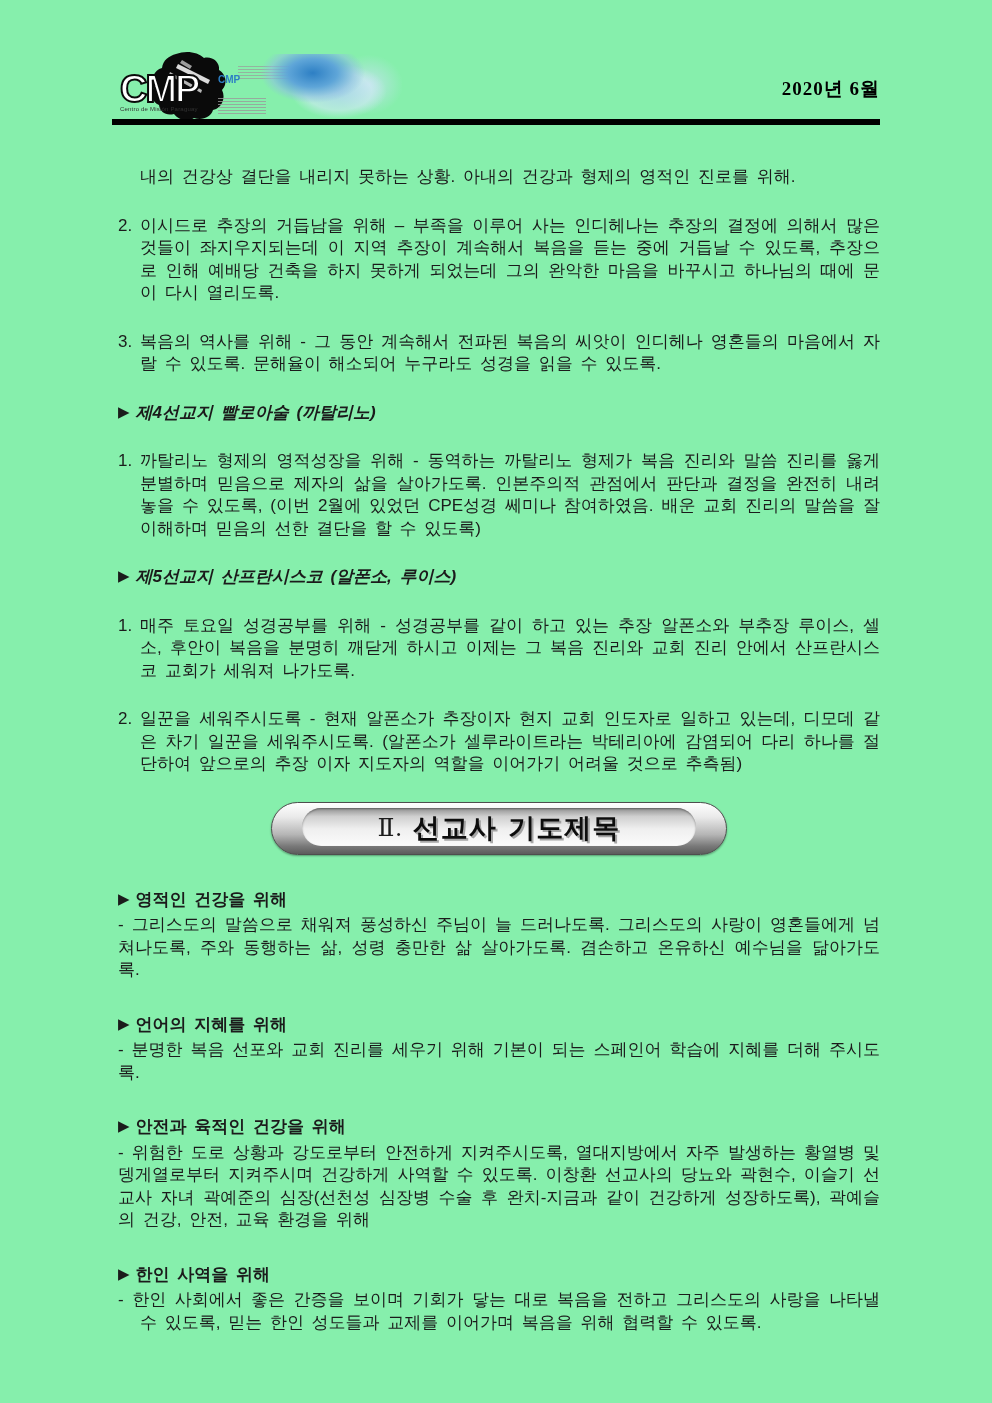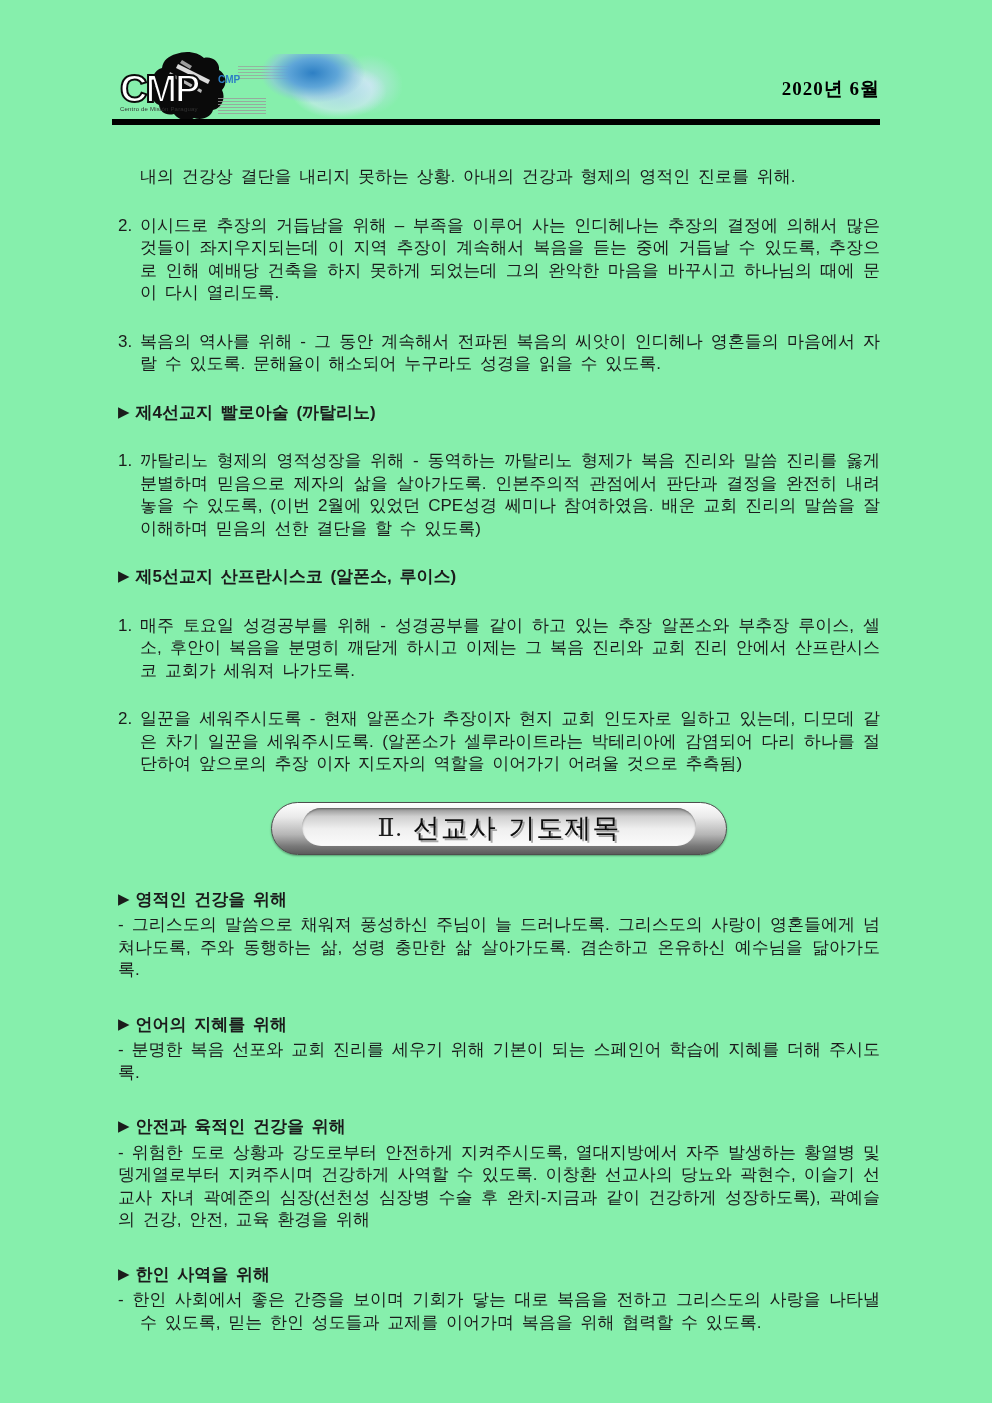--- a/index.html
+++ b/index.html
@@ -29,42 +29,42 @@
     font-size:19px; font-weight:bold; color:#000; letter-spacing:1px; }
   .rule { position:absolute; top:119px; left:112px; width:768px; height:6px; background:#000; }
   
   .doc-body { position:absolute; top:146px; left:118px; width:762px;
     font-size:17px; line-height:22.5px; text-align:justify; word-spacing:3px; }
   .blk { margin-bottom:26px; }
   .blk--cont { padding-left:22px;margin-top:20px; }
   .blk--num { position:relative; padding-left:22px; }
   .blk--num .num { position:absolute; left:0; top:0; }
   .blk--num .lead { font-weight:normal; }
-  .arrow-h { font-weight:bold; }
+  .arrow-h { font-weight:bold;font-style:italic; }
   .arrow-h .tri { font-size:15px; margin-right:6px; position:relative; top:-1px; }
   .blk--sec { margin-bottom:32px; }
   .sec-h { font-weight:bold; margin-bottom:3px; text-align:left; }
   .sec-h .tri { font-size:15px; margin-right:6px; position:relative; top:-1px; }
   .sec-p { }
   .sec-p.hanging { padding-left:22px; text-indent:-22px; }
   .blk--last { margin-bottom:0; }
   
   .blk--banner { width:456px; height:53px; margin:18px auto 34px auto; position:relative;
     border-radius:27px; border:1px solid #4e4e4e;
     background:linear-gradient(180deg,#ffffff 0%,#e9e9e9 28%,#b5b5b5 62%,#787878 85%,#5c5c5c 100%);
     box-shadow:0 1px 2px rgba(0,0,0,.35); }
   .banner-inner { position:absolute; left:30px; right:30px; top:5px; bottom:8px;
     border-radius:20px;
     background:linear-gradient(180deg,#8f8f8f 0%,#cfcfcf 22%,#efefef 55%,#fbfbfb 100%);
     box-shadow:inset 0 1px 2px rgba(0,0,0,.35); }
   .banner-text { position:absolute; left:0; right:0; top:0; bottom:0;
     display:flex; align-items:center; justify-content:center; gap:10px; }
   .banner-numeral { font-family:"Liberation Serif","DejaVu Serif",serif; font-size:25px;
     color:#1c1c1c; letter-spacing:1px; }
-  .banner-title { font-size:27px; font-weight:normal; color:#0d0d0d;
+  .banner-title { font-size:27px; font-weight:bold; color:#0d0d0d;
     text-shadow:2px 2px 0 rgba(140,140,140,.75); letter-spacing:1px; }
 </style>
 </head>
 <body>
 
 <div class="page">
 
   <div class="header">
 
     <svg class="logo-black" viewBox="0 0 118 72">

